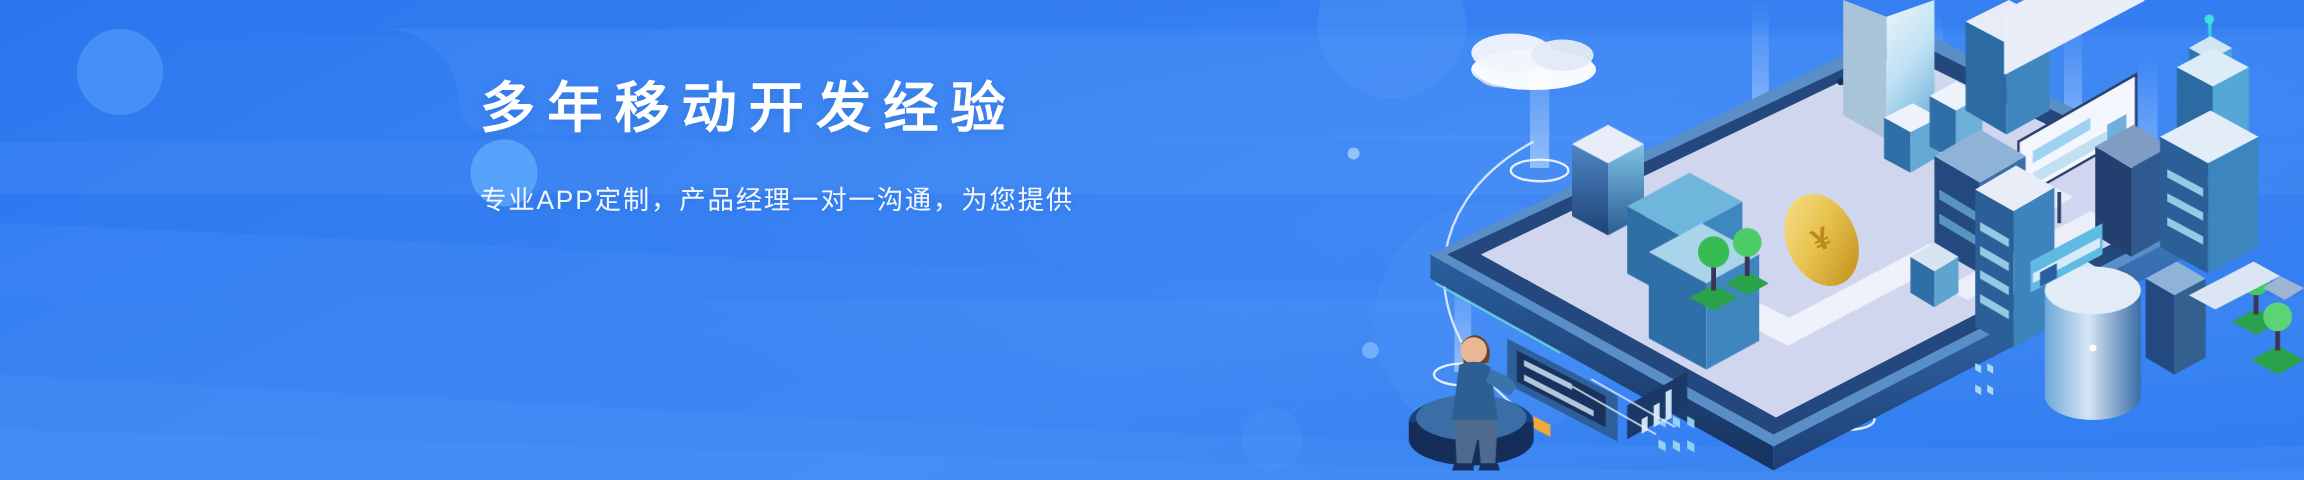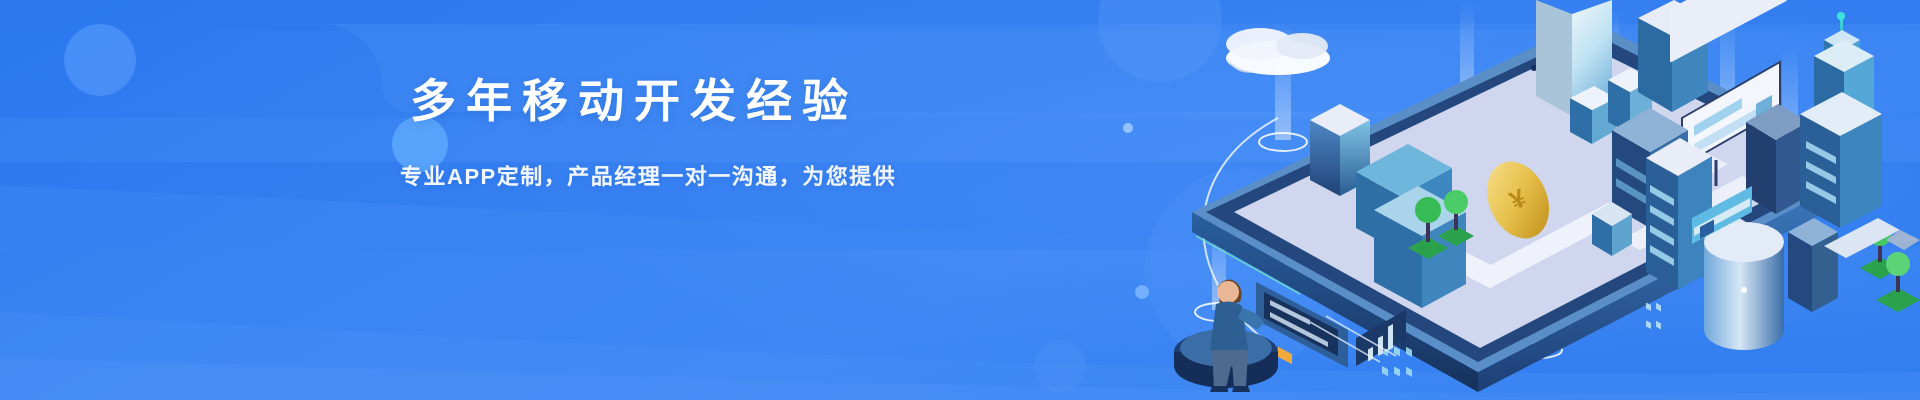--- a/index.html
+++ b/index.html
@@ -21,34 +21,35 @@
 
   
   .copy{
     position:absolute;
     left:400px;
     top:64px;
     width:620px;
     z-index:6;
   }
   .headline{
-    margin:10px;
+    margin:0;
     color:#ffffff;
     font-size:46px;
     font-weight:700;
     letter-spacing:10px;
     line-height:1.18;
     white-space:nowrap;
     text-shadow:0 2px 10px rgba(13,60,140,.18);
+    font-family:Liberation Serif, serif;
   }
   .sub{
     margin:30px 0 0 0;
     color:#f2f7ff;
     font-size:22px;
-    font-weight:700;
+    font-weight:400;
     letter-spacing:1.5px;
     line-height:1.75;
     max-width:575px;
     text-shadow:0 1px 6px rgba(13,60,140,.14);
   }
 
   
   .art{
     position:absolute;
     right:0;

